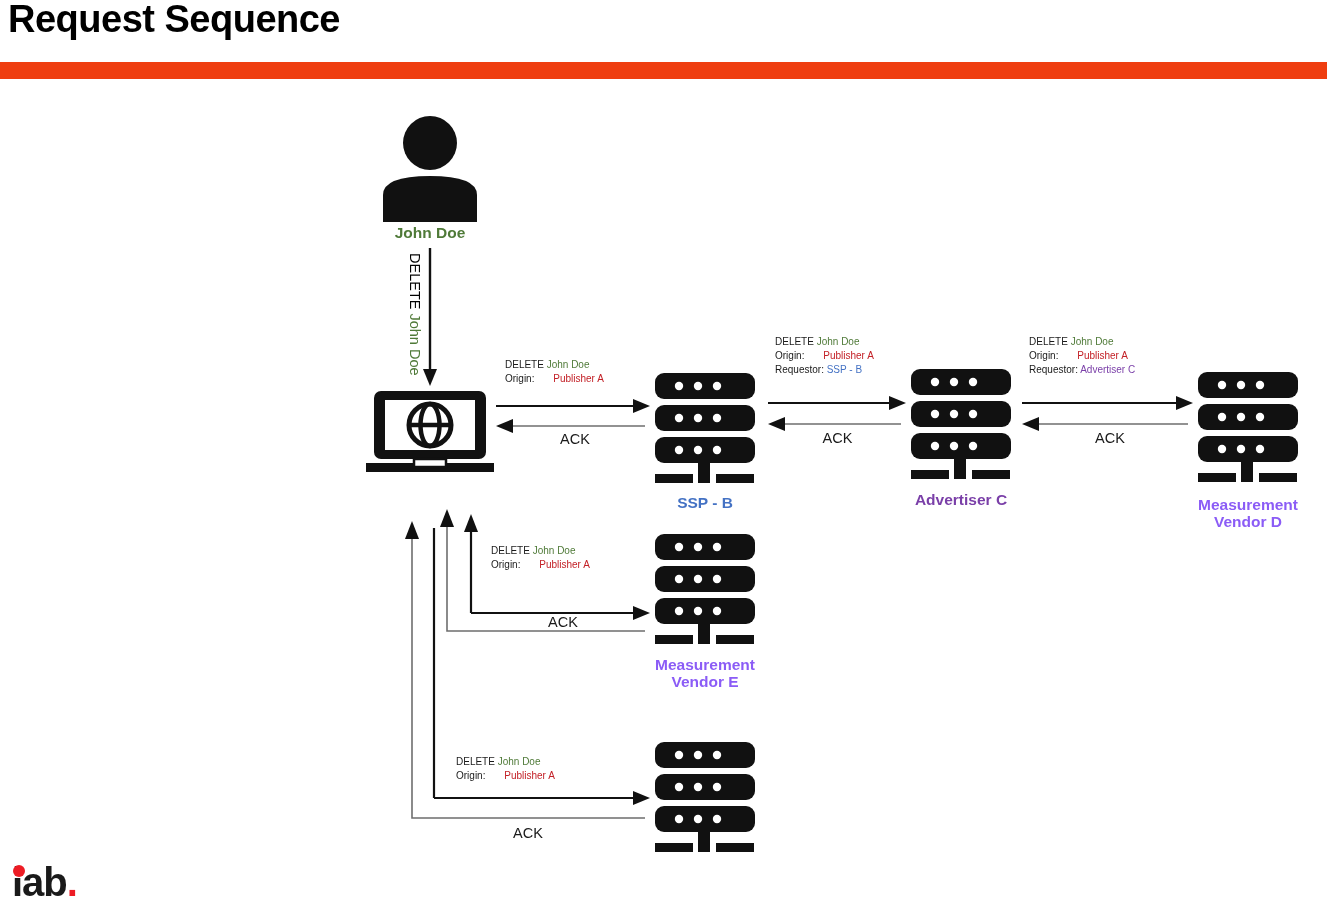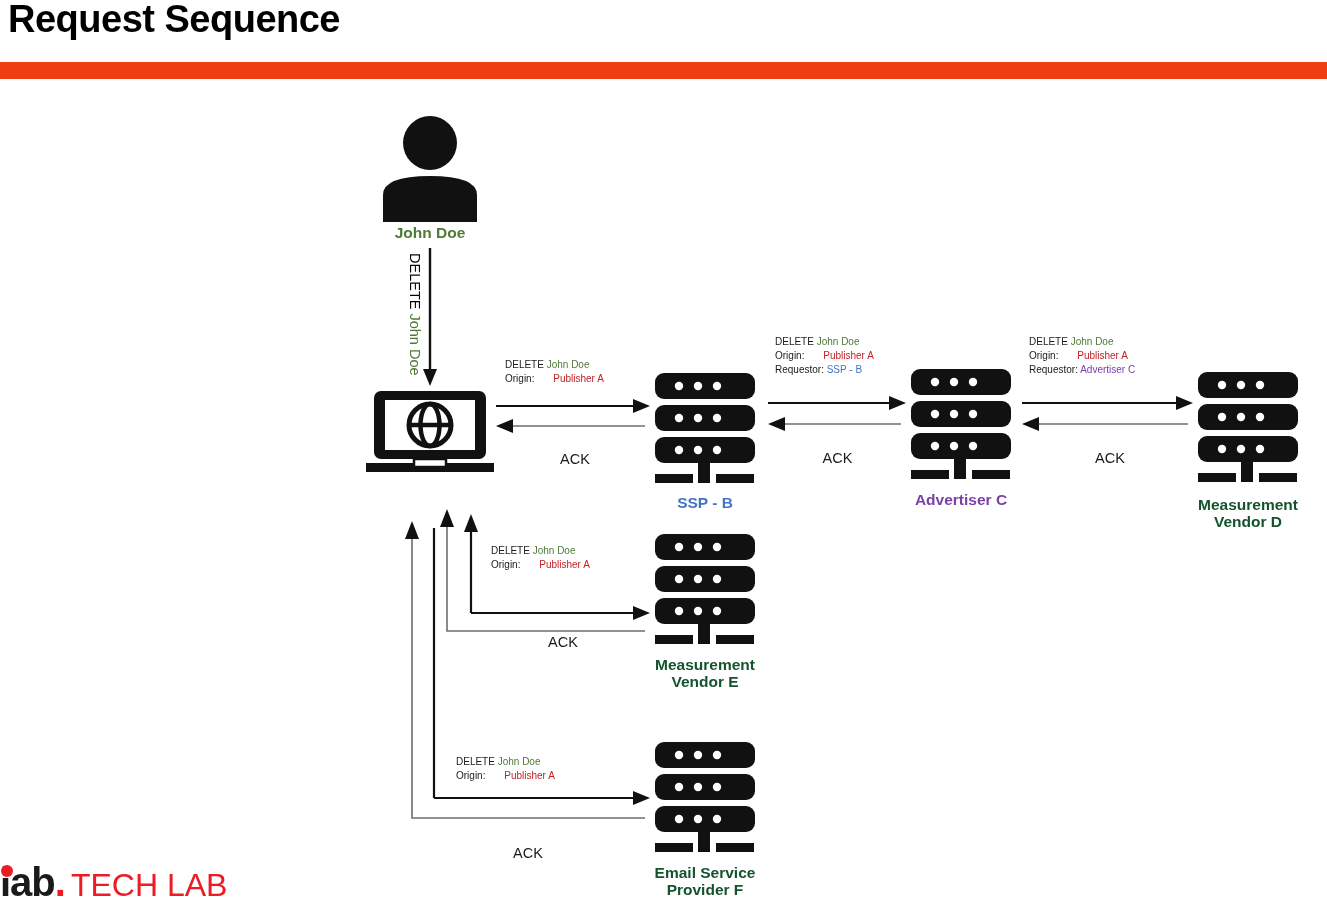--- a/index.html
+++ b/index.html
@@ -26,55 +26,54 @@
 
   
   .node-label{
     position:absolute;text-align:center;
     font-size:15.5px;font-weight:bold;line-height:1.12;
     white-space:pre-line;
   }
   .lbl-green{color:#4f7a38;}
   .lbl-blue{color:#4472c4;}
   .lbl-purple{color:#7a3fa8;}
-  .lbl-gray{color:#14532d;}
+  .lbl-gray{color:#8b5cf6;}
 
   
   .msg{
     position:absolute;
     font-size:10px;line-height:1.42;
     color:#1a1a1a;white-space:nowrap;
     font-family:"Liberation Sans", sans-serif;
   }
   .msg .k{color:#1a1a1a;}
   .c-green{color:#4f7a38;}
   .c-red{color:#c32026;margin-left:16px;}
   .c-blue{color:#4472c4;}
   .c-purple{color:#7a3fa8;}
   .ack{
     position:absolute;font-size:14.5px;color:#1a1a1a;
     text-align:center;
-    margin-top:20px;
   }
 
   
   .vmsg{
     position:absolute;
     font-size:14.5px;
     transform-origin:0 0;
     transform:rotate(90deg);
     white-space:nowrap;
     font-family:"Liberation Sans", sans-serif;
   }
 
   
   svg.overlay{position:absolute;left:0;top:0;width:1327px;height:909px;pointer-events:none;}
 
   
-  .logo{position:absolute;left:0;top:862px;display:flex;align-items:baseline;}
+  .logo{position:absolute;left:12px;top:862px;display:flex;align-items:baseline;}
   .logo-iab{
     font-size:40px;font-weight:bold;color:#1a1a1a;
     letter-spacing:-1px;line-height:1;position:relative;
     font-family:"Liberation Sans", sans-serif;
   }
   .logo-dotcover{
     position:absolute;left:2px;top:5px;width:11px;height:11px;
     background:#ffffff;
   }
   .logo-reddot{
@@ -270,22 +269,20 @@
   <div class="node-label lbl-blue" style="left:640px;top:494px;width:130px;">SSP - B</div>
 
   <div class="node-label lbl-purple" style="left:896px;top:491px;width:130px;">Advertiser C</div>
 
   <div class="node-label lbl-gray" style="left:1178px;top:496px;width:140px;">Measurement
 Vendor D</div>
 
   <div class="node-label lbl-gray" style="left:635px;top:656px;width:140px;">Measurement
 Vendor E</div>
 
-  <div class="node-label lbl-gray" style="left:635px;top:864px;width:140px;">Email Service
-Provider F</div>
 
   <div class="vmsg" style="left:423px;top:253px;">
     <span class="k">DELETE</span><span> </span><span class="c-green">John Doe</span>
   </div>
 
   <div class="msg" style="left:505px;top:358px;">
     <div>
       <span class="k">DELETE</span>
       <span class="c-green">John Doe</span>
     </div>
@@ -345,16 +342,15 @@
   </div>
   <div class="ack" style="left:458px;top:825px;width:140px;">ACK</div>
 
   <div class="logo">
     <span class="logo-iab">
       <span>iab</span>
       <span class="logo-dotcover"></span>
       <span class="logo-reddot"></span>
     </span>
     <span class="logo-period">.</span>
-    <span class="logo-tech">TECH LAB</span>
   </div>
 
 </div>
 
 </body></html>

